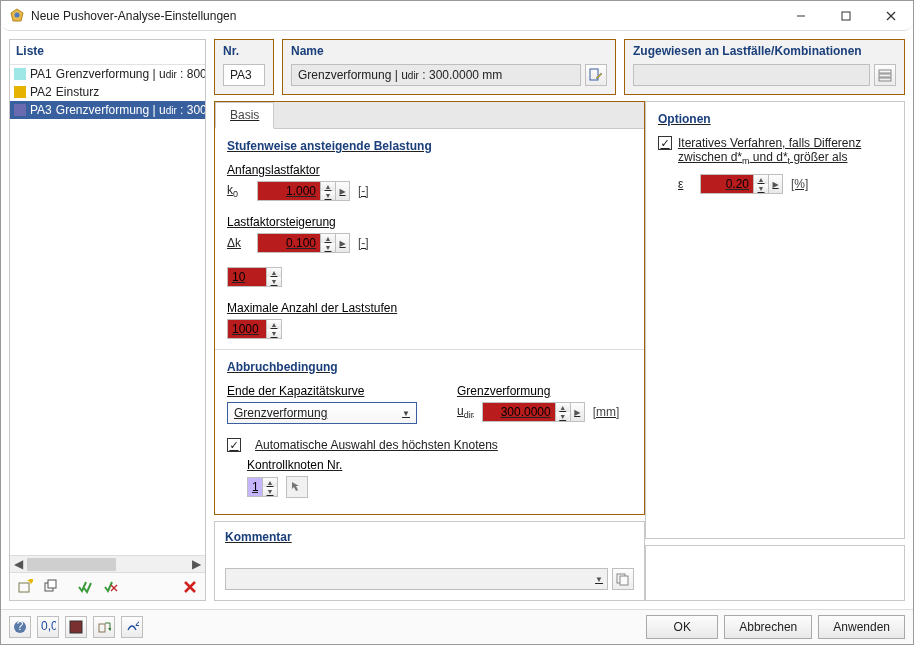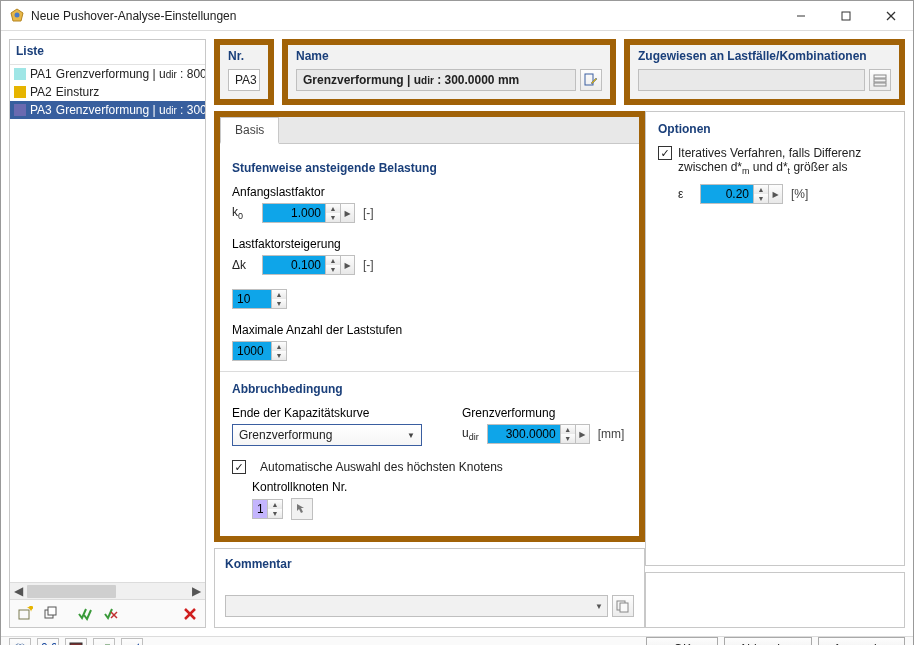--- a/index.html
+++ b/index.html
@@ -1,18 +1,18 @@
 <!DOCTYPE html>
 <html><head>
 <meta charset="utf-8">
 <style>
   * { box-sizing: border-box; font-family: "Segoe UI", Tahoma, sans-serif; font-size: 12px; }
   body { margin:0; background:#fff; color:#222; }
   .window { width:914px; height:645px; border:1px solid #999; display:flex; flex-direction:column; background:#fff; }
-  .titlebar { height:30px; display:flex; align-items:center; padding:0 0 0 8px; border-bottom:1px solid #ddd; }
+  .titlebar { height:30px; display:flex; align-items:center; padding:0 0 0 8px; border-bottom:1px solid #ddd;border-radius:9px; }
   .titlebar .icon { width:16px; height:16px; margin-right:6px; }
   .titlebar .title { flex:1; font-size:12px; color:#222; }
   .winbtn { width:45px; height:30px; display:flex; align-items:center; justify-content:center; color:#333; }
 
   .body { flex:1; display:flex; flex-direction:column; padding:8px; gap:6px; }
   .main { flex:1; display:flex; gap:8px; min-height:0; }
 
   .left { width:197px; display:flex; flex-direction:column; border:1px solid #c8c8c8; }
   .leftheader { padding:4px 6px 6px 6px; color:#1a3f7a; font-weight:600; }
   .listarea { flex:1; overflow:hidden; border-top:1px solid #e2e2e2; background:#fff; }
@@ -22,46 +22,46 @@
   .hscroll { height:17px; display:flex; align-items:center; background:#f0f0f0; border-top:1px solid #dcdcdc; }
   .hscroll .arrow { width:17px; height:17px; display:flex; align-items:center; justify-content:center; color:#555; }
   .hscroll .track { flex:1; height:17px; position:relative; }
   .hscroll .thumb { position:absolute; left:0; top:2px; height:13px; width:55%; background:#cfcfcf; border-radius:1px; }
 
   .lefttoolbar { height:28px; display:flex; align-items:center; gap:4px; padding:0 4px; border-top:1px solid #dcdcdc; background:#fafafa; }
   .tbtn { width:22px; height:22px; display:flex; align-items:center; justify-content:center; border:1px solid transparent; }
 
   .right { flex:1; display:flex; flex-direction:column; gap:6px; min-width:0; }
   .toprow { display:flex; gap:8px; }
-  .panel { border:6px solid #a16207; background:#f2f2f2; }
+  .panel { border:1px solid #a16207; background:#f2f2f2; }
   .panel .phead { color:#1a3f7a; font-weight:600; padding:4px 8px 4px 8px; }
   .panel .pbody { padding:2px 8px 8px 8px; }
   .nrpanel { width:60px; }
   .namepanel { flex:1; }
   .assignpanel { width:281px; }
   .textfield { height:22px; border:1px solid #bfbfbf; background:#fff; padding:2px 6px; display:flex; align-items:center; }
   .textfield.readonly { background:#e9e9e9; }
   .namefield { display:flex; gap:4px; }
-  .namefield .textfield { flex:1;font-weight:bold; }
+  .namefield .textfield { flex:1; }
   .iconbtn { width:22px; height:22px; border:1px solid #bfbfbf; background:linear-gradient(#fdfdfd,#ececec); display:flex; align-items:center; justify-content:center; }
 
-  .midrow { flex:1; display:flex; gap:0; min-height:0; }
+  .midrow { flex:1; display:flex; gap:0; min-height:0;text-decoration:underline; }
   .centercol { flex:1; display:flex; flex-direction:column; gap:6px; }
   .optcol { width:260px; display:flex; flex-direction:column; gap:6px; }
 
   .tabs { display:flex; border-bottom:1px solid #c8c8c8; background:#e8e8e8; }
   .tab { padding:5px 14px; background:#fff; border:1px solid #c8c8c8; border-bottom:2px solid #fff; margin-bottom:-1px; color:#444; }
 
-  .bigpanel { flex:1; border:1px solid #c8c8c8; background:#fff; padding:10px 12px; overflow:auto;margin-top:7px; }
+  .bigpanel { flex:1; border:1px solid #c8c8c8; background:#fff; padding:10px 12px; overflow:auto; }
   .sechead { color:#1a3f7a; font-weight:600; margin-bottom:10px; }
   .label { color:#000000; margin-bottom:4px; }
   .row { display:flex; align-items:center; gap:8px; }
   .fieldlabel { width:22px; }
   .spinner { display:flex; align-items:center; }
-  .spinner input { width:64px; height:20px; border:1px solid #bfbfbf; text-align:right; padding:2px 4px; background:#0ea5e9; }
+  .spinner input { width:64px; height:20px; border:1px solid #bfbfbf; text-align:right; padding:2px 4px; background:#b91c1c; }
   .spinnerwide input { width:74px; }
   .spinnerw2 input { width:40px; }
   .spinbtns { display:flex; flex-direction:column; border:1px solid #bfbfbf; border-left:none; }
   .spinbtns div { width:14px; height:9px; font-size:7px; line-height:7px; display:flex; align-items:center; justify-content:center; background:linear-gradient(#fdfdfd,#e8e8e8); color:#555; }
   .stepbtn { width:14px; height:20px; border:1px solid #bfbfbf; border-left:none; display:flex; align-items:center; justify-content:center; font-size:8px; background:linear-gradient(#fdfdfd,#e8e8e8); color:#555;}
   .unit { color:#444; }
   .block { margin-bottom:14px; }
   .hr { border-top:1px solid #dcdcdc; margin:10px -12px 10px -12px; }
 
   .combo { display:flex; align-items:center; height:22px; width:190px; border:1px solid #3a5ea0; background:linear-gradient(#fff,#f5f5f5); padding:0 6px; justify-content:space-between; }

